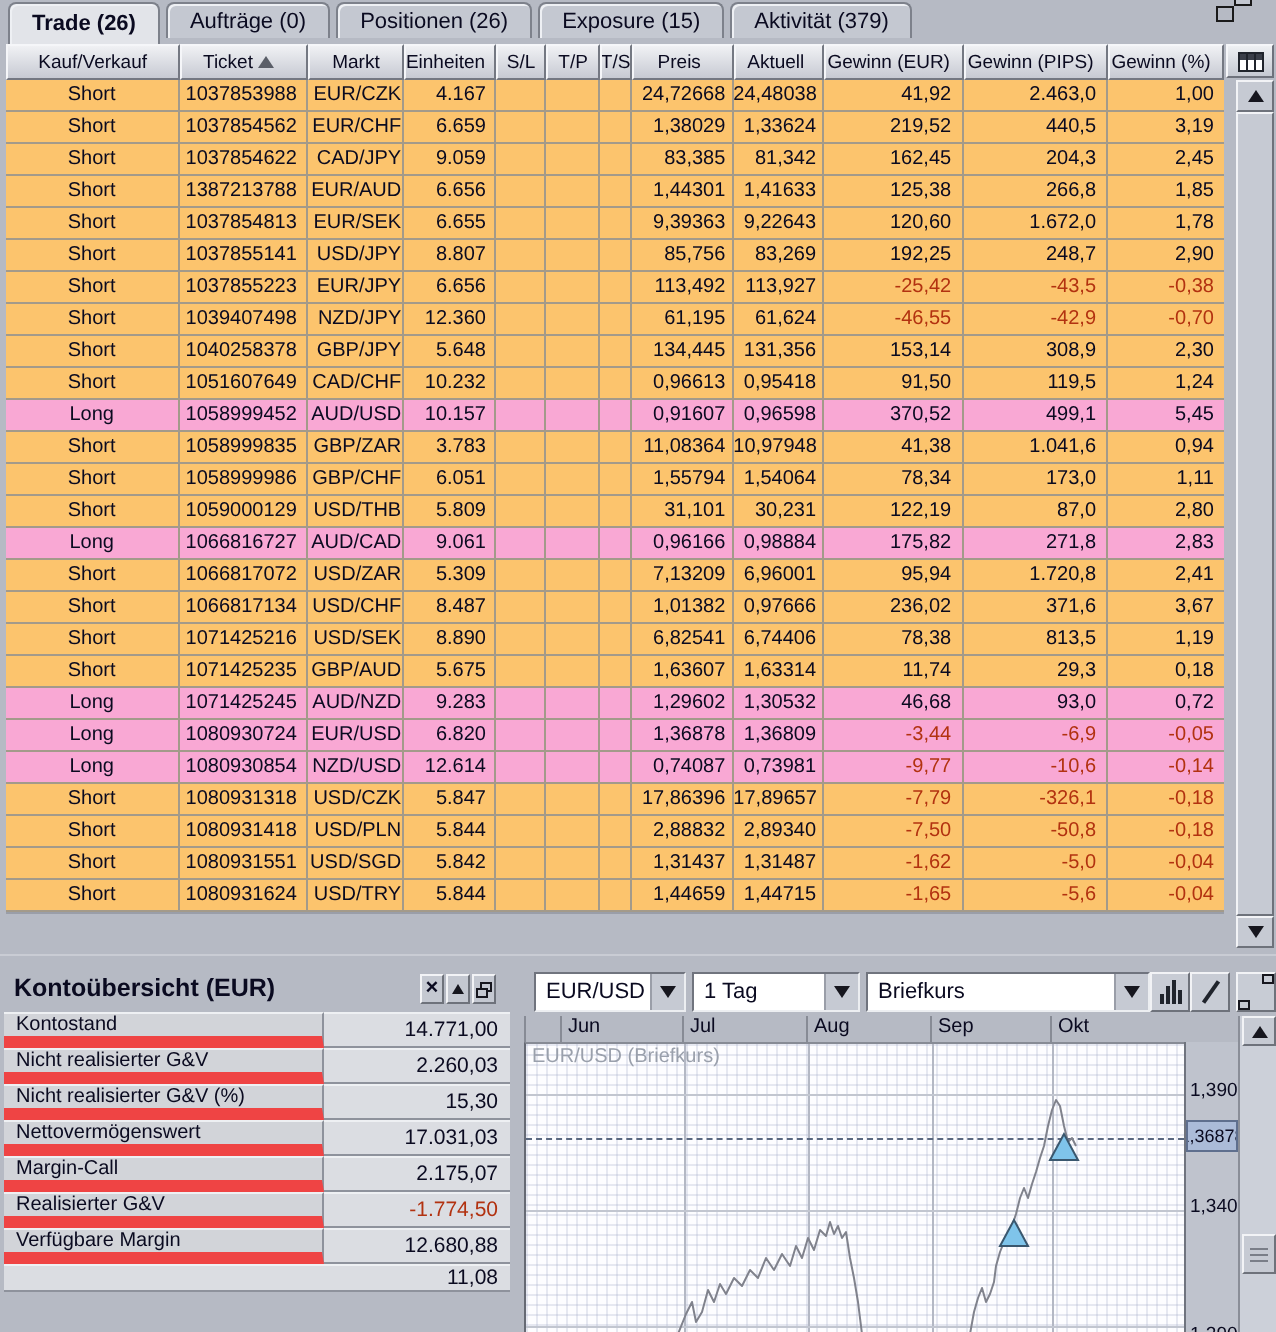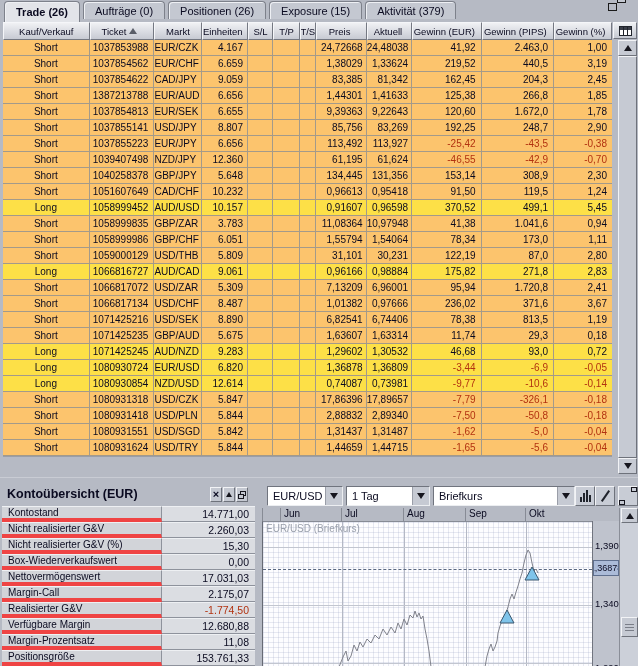--- a/index.html
+++ b/index.html
@@ -32,26 +32,26 @@
               background:linear-gradient(#eef0f3,#c5c9d2); border:1px solid; border-color:#f5f6f9 #6e727c #6e727c #f5f6f9;
               display:flex; align-items:center; justify-content:center; }
   .grid-glyph { width:13px; height:10px; border:1px solid #20242c; background:
       linear-gradient(90deg, transparent 3px, #20242c 3px, #20242c 4px, transparent 4px, transparent 7px, #20242c 7px, #20242c 8px, transparent 8px),
       linear-gradient(#3a3e48 0 3px, #ffffff 3px); }
 
   
   .rows { position:absolute; left:3px; top:40px; width:609px; height:417px; overflow:hidden; }
   .row { display:flex; height:16px; border-bottom:1px solid #a39a8a; }
   .row.short { background:#fcc46d; }
-  .row.long  { background:#fde047; }
+  .row.long  { background:#f9a8d4; }
   .cell { height:15px; line-height:15px; font-size:10px; border-right:1px solid #a39a8a;
           overflow:hidden; white-space:nowrap; }
   .cell:last-child { border-right:none; }
   .c0{width:90px; text-align:center;} .c1{width:67px; text-align:right; padding-right:5px;}
-  .c2{width:49px; text-align:left;} .c3{width:48px; text-align:right; padding-right:4px;}
+  .c2{width:49px; text-align:right;} .c3{width:48px; text-align:right; padding-right:4px;}
   .c4{width:26px;} .c5{width:28px;} .c6{width:16px;}
   .c7{width:53px; text-align:right; padding-right:3px;} .c8{width:47px; text-align:right; padding-right:3px;}
   .c9{width:72px; text-align:right; padding-right:5px;} .c10{width:75px; text-align:right; padding-right:5px;}
   .c11{width:60px; text-align:right; padding-right:5px;}
   .neg { color:#b23210; }
   .empty-strip { position:absolute; left:3px; top:456px; width:609px; height:21px; background:#b6bac4;
                  border-top:1px solid #9a9ea8; }
 
   
   .vscroll { position:absolute; left:618px; top:40px; width:19px; height:434px;
@@ -74,21 +74,21 @@
   .mini-btn { width:12px; height:15px; background:#c4c8d1; border:1px solid; border-color:#f2f3f6 #6e727b #6e727b #f2f3f6;
               display:flex; align-items:center; justify-content:center; font-size:11px; font-weight:bold; line-height:1; }
   .mini-btn .rg2 { position:relative; width:8px; height:8px; }
   .rg2 i { position:absolute; border:1px solid #16161e; }
   .rg2 .back { top:0; right:0; width:6px; height:5px; }
   .rg2 .front{ bottom:0; left:0; width:6px; height:5px; background:#c4c8d1; }
   .tri-up-s { width:0; height:0; border-left:3.5px solid transparent; border-right:3.5px solid transparent; border-bottom:5px solid #16161e; }
   .acct-rows { position:absolute; left:2px; top:22px; width:253px; height:160px;
                display:grid; grid-template-rows:repeat(11, 1fr); }
   .arow { display:flex; }
-  .arow .lbl { width:160px; background:#d2d4d9; border-top:1px solid #eef0f3; border-bottom:4px solid #ef4444;
+  .arow .lbl { width:160px; background:#d2d4d9; border-top:1px solid #eef0f3; border-bottom:6px solid #ef4444;
                border-right:1px solid #8e929c; padding-left:6px; font-size:10px; display:flex; align-items:center; }
   .arow .val { flex:1; background:#dbdde2; border-top:1px solid #eef0f3; border-bottom:1px solid #8e929c;
                padding-right:6px; font-size:10.5px; display:flex; align-items:center; justify-content:flex-end; }
 
   
   .chart { position:absolute; left:258px; top:484px; width:380px; height:182px; }
   .controls { position:absolute; left:0; top:0; width:380px; height:24px; }
   .dd { position:absolute; top:2px; height:20px; display:flex; border:1px solid; border-color:#70747e #eceef1 #eceef1 #70747e;
         background:#fff; }
   .dd-text { flex:1; font-size:11px; padding:3px 0 0 5px; background:#fff; white-space:nowrap; overflow:hidden; }
@@ -596,46 +596,37 @@
         </div>
         <div class="arow">
           <div class="lbl">Nicht realisierter G&amp;V</div>
           <div class="val">2.260,03</div>
         </div>
         <div class="arow">
           <div class="lbl">Nicht realisierter G&amp;V (%)</div>
           <div class="val">15,30</div>
         </div>
         <div class="arow">
-          <div class="lbl">Box-Wiederverkaufswert</div>
-          <div class="val">0,00</div>
-        </div>
-        <div class="arow">
           <div class="lbl">Nettovermögenswert</div>
           <div class="val">17.031,03</div>
         </div>
         <div class="arow">
           <div class="lbl">Margin-Call</div>
           <div class="val">2.175,07</div>
         </div>
         <div class="arow">
           <div class="lbl">Realisierter G&amp;V</div>
           <div class="val neg">-1.774,50</div>
         </div>
         <div class="arow">
           <div class="lbl">Verfügbare Margin</div>
           <div class="val">12.680,88</div>
         </div>
         <div class="arow">
-          <div class="lbl">Margin-Prozentsatz</div>
           <div class="val">11,08</div>
-        </div>
-        <div class="arow">
-          <div class="lbl">Positionsgröße</div>
-          <div class="val">153.761,33</div>
         </div>
       </div>
   </div>
 
   <div class="chart">
     <div class="controls">
       <span class="dd dd-sym">
         <span class="dd-text">EUR/USD</span>
         <span class="dd-btn">
             <span class="tri-down"></span>

